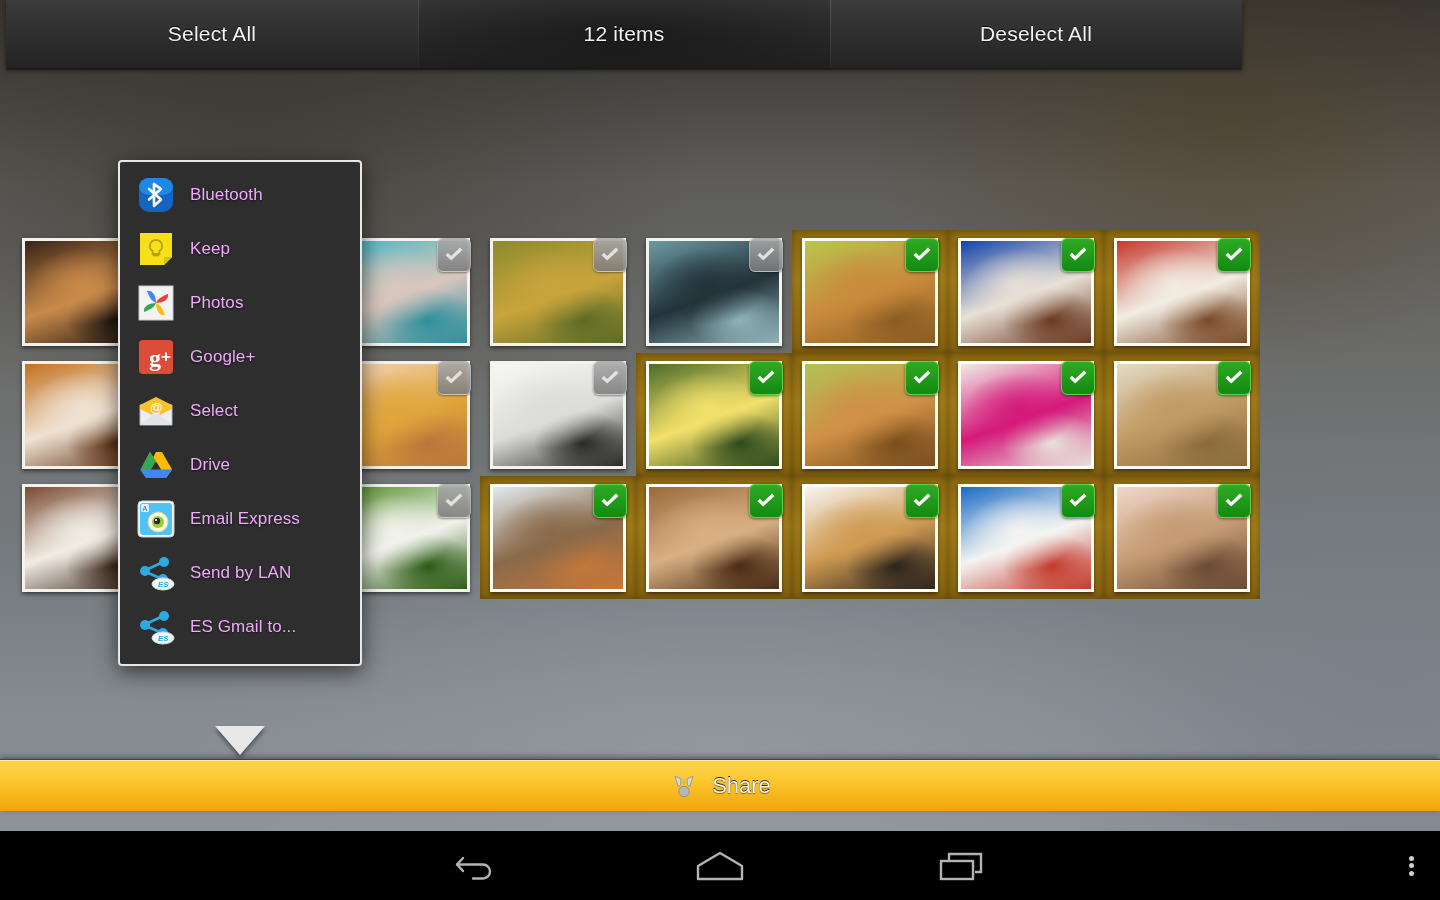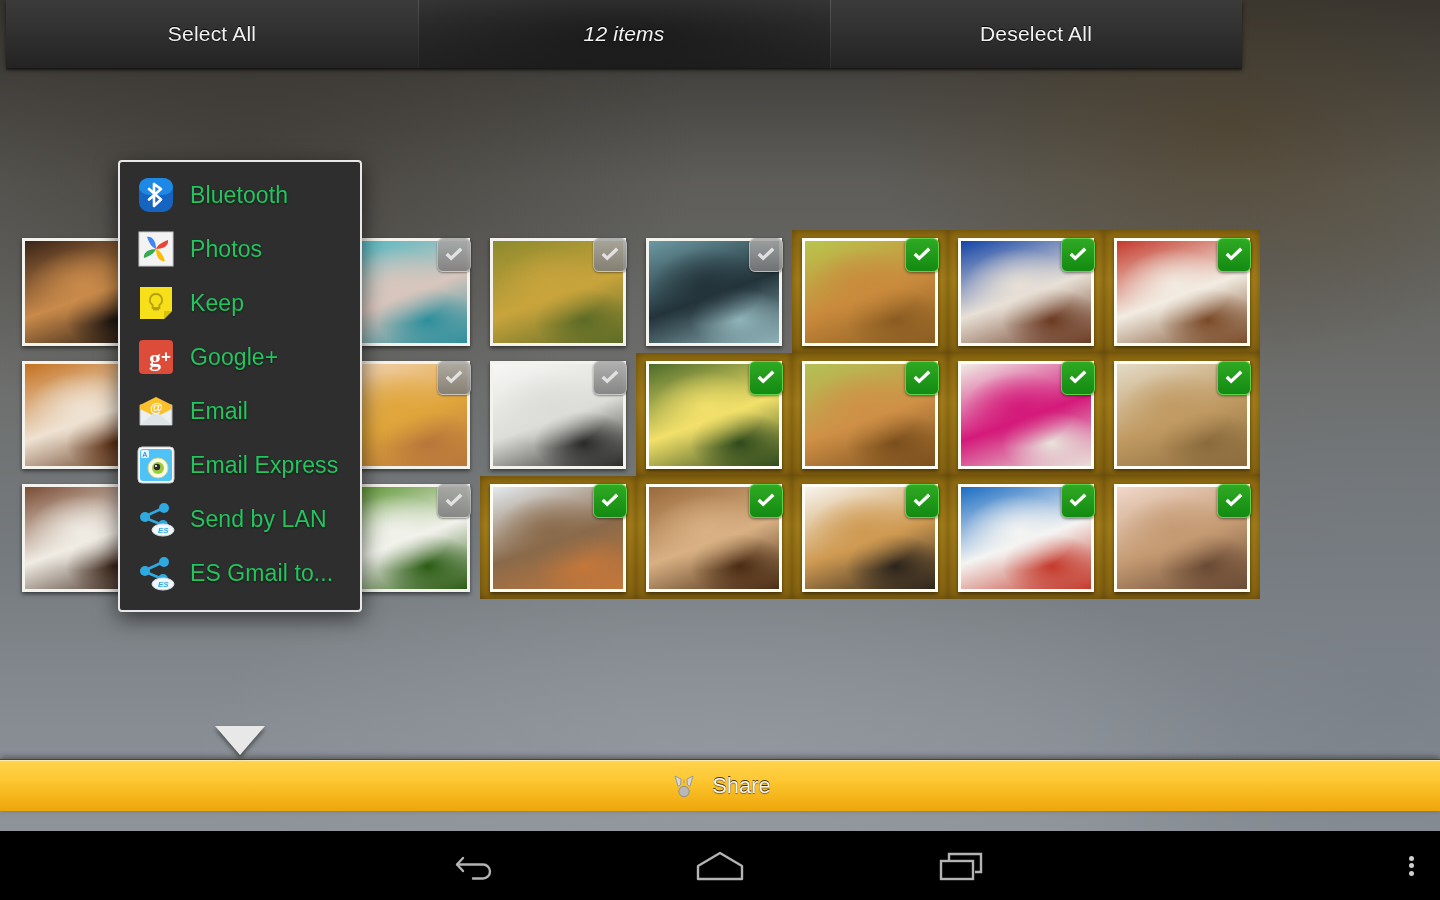--- a/index.html
+++ b/index.html
@@ -31,21 +31,20 @@
     box-shadow:0 2px 5px rgba(0,0,0,.55);
   }
   .topbar .tb{
     flex:1; display:flex; align-items:center; justify-content:center;
     color:#f2f2f2; font-size:21px; letter-spacing:.2px;
     text-shadow:0 -1px 0 rgba(0,0,0,.85), 0 1px 1px rgba(0,0,0,.5);
     cursor:default; position:relative;
   }
   .topbar .tb.mid{
     background:radial-gradient(ellipse 460px 90px at 50% 50%, rgba(10,10,10,.55) 0%, rgba(10,10,10,0) 75%);
-    font-style:italic;
   }
   .topbar .tb + .tb:before{
     content:""; position:absolute; left:0; top:0; bottom:0; width:1px;
     background:linear-gradient(180deg, rgba(255,255,255,.14), rgba(255,255,255,.04));
   }
   .topbar:after{
     content:""; position:absolute; left:0; right:0; bottom:-3px; height:3px;
     background:linear-gradient(180deg, rgba(0,0,0,.45), rgba(0,0,0,0));
   }
 
@@ -130,21 +129,21 @@
     content:""; position:absolute; left:-25px; top:-26px; width:0; height:0;
     border-left:25px solid transparent; border-right:25px solid transparent;
     border-top:29px solid #e8e8e8; z-index:-1;
   }
   .mi{
     display:flex; align-items:center; height:54px; padding:0 10px 0 16px; gap:14px;
     cursor:default;
   }
   .mi .mi-ico{ width:40px; height:40px; flex:0 0 40px; position:relative; }
   .mi .mi-label{
-    color:#22c55e; font-size:23px; white-space:nowrap; letter-spacing:.1px;
+    color:#f0abfc; font-size:17px; white-space:nowrap; letter-spacing:.1px;
     text-shadow:0 1px 2px rgba(0,0,0,.6);
   }
 
   
   .navbar{
     position:absolute; left:0; top:831px; width:1440px; height:69px; background:#000; z-index:30;
     display:flex; align-items:center;
   }
   .navbtn{ position:absolute; top:0; height:69px; display:flex; align-items:center; justify-content:center; }
   .navbtn svg *{ stroke:#b3b3b3; fill:none; stroke-width:2.4; }
@@ -444,53 +443,62 @@
       <div class="mi">
         <span class="mi-ico"><svg width="40" height="40" viewBox="0 0 40 40">
             <rect x="3" y="3" width="34" height="34" rx="10" fill="#1565c0"></rect>
             <rect x="3" y="3" width="34" height="17" rx="10" fill="#1e88e5"></rect>
             <path d="M18 9 v22 l7-6.5 -12-10.5 M13 24.5 l12-10.5 -7-5" fill="none" stroke="#fff" stroke-width="2.6" stroke-linejoin="round" stroke-linecap="round"></path>
           </svg></span>
         <span class="mi-label">Bluetooth</span>
       </div>
       <div class="mi">
         <span class="mi-ico"><svg width="40" height="40" viewBox="0 0 40 40">
+            <path d="M4 4 h32 v24 l-8 8 h-24 z" fill="#f7e019"></path>
+            <path d="M36 28 l-8 8 v-8 z" fill="#d9c20f"></path>
+            <path d="M20 11 a6 6 0 0 0 -3.4 11 v3 h6.8 v-3 A6 6 0 0 0 20 11 z" fill="none" stroke="#b5a20a" stroke-width="1.8"></path>
+            <line x1="17" y1="26.5" x2="23" y2="26.5" stroke="#b5a20a" stroke-width="1.8"></line>
+          </svg></span>
+        <span class="mi-label">Keep</span>
+      </div>
+      <div class="mi">
+        <span class="mi-ico"><svg width="40" height="40" viewBox="0 0 40 40">
             <rect x="3" y="3" width="34" height="34" fill="#f3f3f3" stroke="#c9c9c9"></rect>
             <path d="M20 20 C20 12 16 7 11 8 C13 13 15 18 20 20 z" fill="#4285f4"></path>
             <path d="M20 20 C28 20 33 16 32 11 C27 13 22 15 20 20 z" fill="#ea4335"></path>
             <path d="M20 20 C20 28 24 33 29 32 C27 27 25 22 20 20 z" fill="#fbbc05"></path>
             <path d="M20 20 C12 20 7 24 8 29 C13 27 18 25 20 20 z" fill="#34a853"></path>
           </svg></span>
         <span class="mi-label">Photos</span>
       </div>
       <div class="mi">
         <span class="mi-ico"><svg width="40" height="40" viewBox="0 0 40 40">
-            <path d="M4 4 h32 v24 l-8 8 h-24 z" fill="#f7e019"></path>
-            <path d="M36 28 l-8 8 v-8 z" fill="#d9c20f"></path>
-            <path d="M20 11 a6 6 0 0 0 -3.4 11 v3 h6.8 v-3 A6 6 0 0 0 20 11 z" fill="none" stroke="#b5a20a" stroke-width="1.8"></path>
-            <line x1="17" y1="26.5" x2="23" y2="26.5" stroke="#b5a20a" stroke-width="1.8"></line>
-          </svg></span>
-        <span class="mi-label">Keep</span>
-      </div>
-      <div class="mi">
-        <span class="mi-ico"><svg width="40" height="40" viewBox="0 0 40 40">
             <rect x="3" y="3" width="34" height="34" rx="4" fill="#dd4b39"></rect>
             <text x="13" y="29" font-family="Liberation Serif, serif" font-size="24" font-weight="bold" fill="#fff">g</text>
             <text x="25" y="25" font-family="Liberation Sans, sans-serif" font-size="17" font-weight="bold" fill="#fff">+</text>
           </svg></span>
         <span class="mi-label">Google+</span>
       </div>
       <div class="mi">
         <span class="mi-ico"><svg width="40" height="40" viewBox="0 0 40 40">
             <path d="M4 14 h32 v20 h-32 z" fill="#eceff1" stroke="#b0b6ba"></path>
             <path d="M4 14 L20 6 L36 14 v4 L20 26 L4 18 z" fill="#fbc02d"></path>
             <path d="M4 34 L18 22 h4 L36 34 z" fill="#dfe4e7"></path>
             <text x="14" y="21" font-family="Liberation Sans, sans-serif" font-size="13" font-weight="bold" fill="#fff">@</text>
           </svg></span>
-        <span class="mi-label">Email</span>
+        <span class="mi-label">Select</span>
+      </div>
+      <div class="mi">
+        <span class="mi-ico"><svg width="40" height="40" viewBox="0 0 40 40">
+            <path d="M14 7 h12 l-6 11 z M14 7 L5 24 l6 0 9 -17z" fill="#fbbc05"></path>
+            <path d="M14 7 L4.5 24.5 L10 33 L20 16 z" fill="#34a853"></path>
+            <path d="M26 7 L36 24.5 L30 33 L20 16 z" fill="#fbbc05"></path>
+            <path d="M10 33 h20 l6 -8.5 h-32 z" fill="#4285f4"></path>
+          </svg></span>
+        <span class="mi-label">Drive</span>
       </div>
       <div class="mi">
         <span class="mi-ico"><svg width="40" height="40" viewBox="0 0 40 40">
             <rect x="2" y="2" width="36" height="36" rx="4" fill="#fff" stroke="#ccc"></rect>
             <rect x="4" y="4" width="32" height="32" rx="3" fill="#4fc3f7"></rect>
             <rect x="5" y="5" width="8" height="8" rx="1.5" fill="#e3f2fd"></rect>
             <text x="6.5" y="11.5" font-family="Liberation Sans, sans-serif" font-size="7" fill="#0277bd">A</text>
             <circle cx="22" cy="23" r="10" fill="#fafbe0" stroke="#d6d98a"></circle>
             <circle cx="22" cy="23" r="6" fill="#9ccc3c"></circle>
             <circle cx="21" cy="22" r="3.2" fill="#2b2b2b"></circle>

